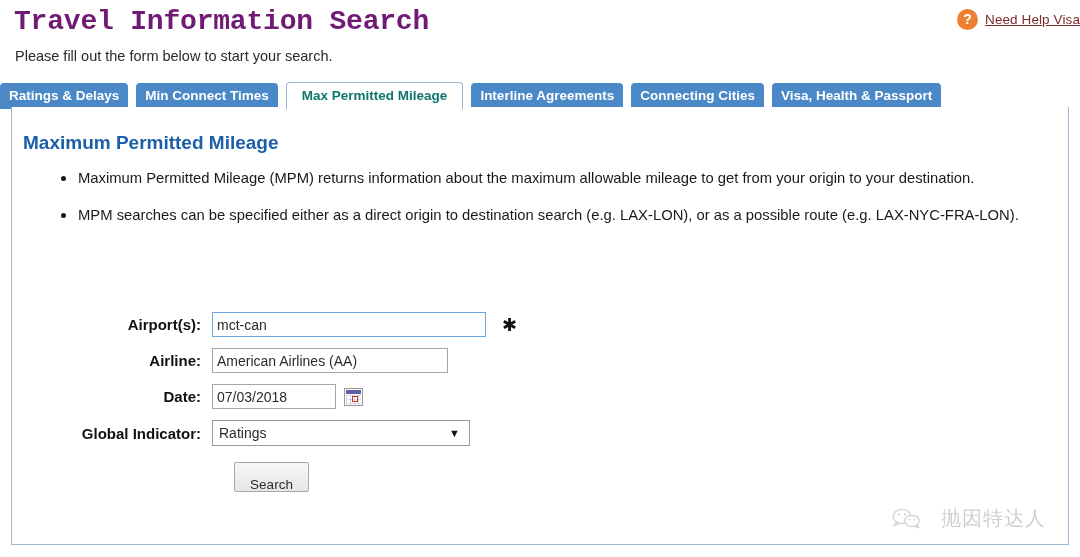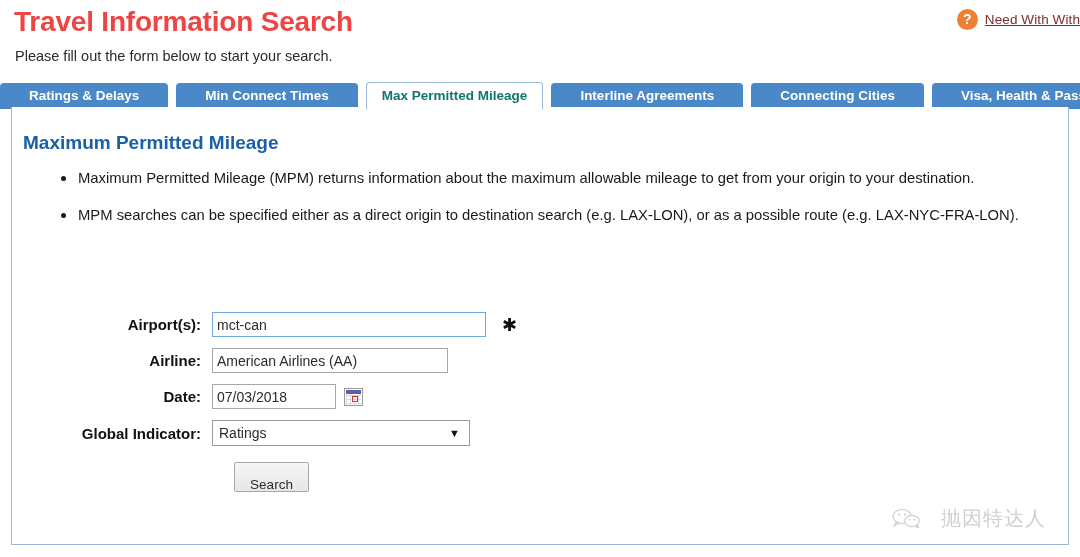--- a/index.html
+++ b/index.html
@@ -23,23 +23,24 @@
     left: 0; top: 0;
     width: 1080px;
     height: 78px;
   }
   #page-title {
     position: absolute;
     left: 14px;
     top: 6px;
     font-size: 28px;
     font-weight: bold;
-    color: #ef4444;
+    color: #701a75;
     letter-spacing: -0.2px;
     white-space: nowrap;
+    font-family: Liberation Mono, monospace;
   }
   #page-subtitle {
     position: absolute;
     left: 15px;
     top: 48px;
     font-size: 14.5px;
     color: #2a2a2a;
     white-space: nowrap;
   }
 
@@ -84,21 +85,21 @@
     align-items: flex-end;
     gap: 8px;
   }
   .tab {
     height: 26px;
     line-height: 26px;
     background: #4a88c7;
     color: #ffffff;
     font-size: 13.5px;
     font-weight: bold;
-    padding: 0 29px;
+    padding: 0 9px;
     border-radius: 4px 4px 0 0;
     box-sizing: border-box;
     white-space: nowrap;
     text-align: center;
     position: relative;
     top: 1px;
   }
   .tab.active {
     background: #ffffff;
     color: #0f766e;
@@ -318,21 +319,21 @@
 </style>
 </head>
 <body>
 
 <div id="header">
   <div id="page-title">Travel Information Search</div>
   <div id="page-subtitle">Please fill out the form below to start your search.</div>
 
   <div id="help-area">
     <div id="help-icon">?</div>
-    <span id="help-link">Need With With</span>
+    <span id="help-link">Need Help Visa</span>
   </div>
 </div>
 
 <div id="tabbar">
   <div class="tab">Ratings &amp; Delays</div>
   <div class="tab">Min Connect Times</div>
   <div class="tab active">Max Permitted Mileage</div>
   <div class="tab">Interline Agreements</div>
   <div class="tab">Connecting Cities</div>
   <div class="tab">Visa, Health &amp; Passport</div>

